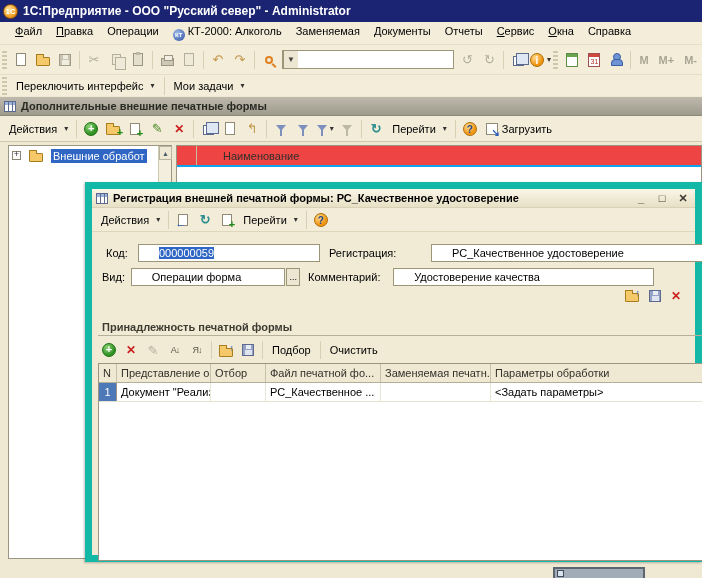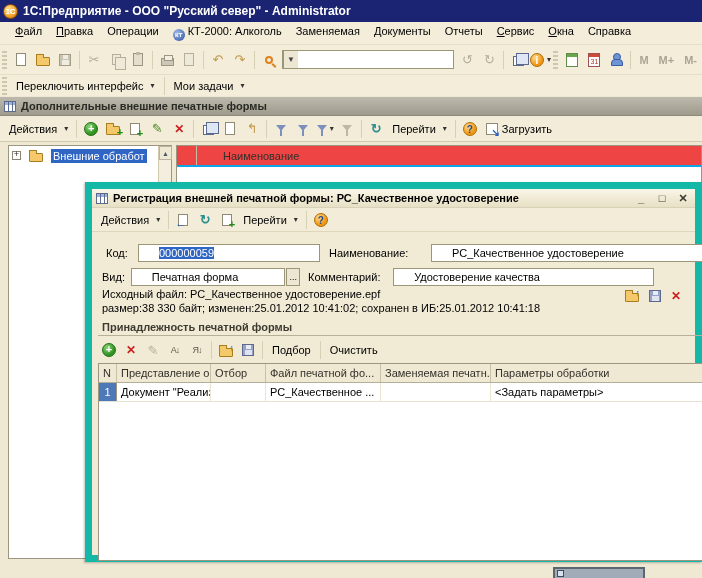--- a/index.html
+++ b/index.html
@@ -369,36 +369,32 @@
     <span class="tbtn">
         <span class="ic-round q">?</span>
       </span>
   </div>
 
   <div class="frow" style="left:14px;top:55px;width:652px">
     <span class="flabel" style="width:32px">Код:</span>
     <span class="field" style="width:182px">
       <span class="sel">000000059</span>
     </span>
-    <span class="flabel" style="margin-left:9px;width:90px">Наименование:</span>
+    <span class="flabel" style="margin-left:9px;width:90px">Регистрация:</span>
     <span class="field" style="width:285px;margin-left:12px">РС_Качественное удостоверение</span>
   </div>
 
   <div class="frow" style="left:10px;top:79px;width:552px">
     <span class="flabel" style="width:32px">Вид:</span>
-    <span class="field" style="width:167px">Печатная форма</span>
+    <span class="field" style="width:167px">Операции форма</span>
     <span class="dots-btn">...</span>
     <span class="flabel" style="margin-left:8px;width:90px">Комментарий:</span>
     <span class="field" style="width:285px;margin-left:4px">Удостоверение качества</span>
   </div>
 
-  <div class="fileinfo">
-    <div>Исходный файл: РС_Качественное удостоверение.epf</div>
-    <div>размер:38 330 байт; изменен:25.01.2012 10:41:02; сохранен в ИБ:25.01.2012 10:41:18</div>
-  </div>
   <div class="fi-icons">
     <span class="ic-folder ic-folderup"></span>
     <span class="ic-save"></span>
     <span class="g ic-x">✕</span>
   </div>
 
   <div class="section-head">Принадлежность печатной формы</div>
 
   <div class="sec-toolbar">
     <span class="tbtn">

